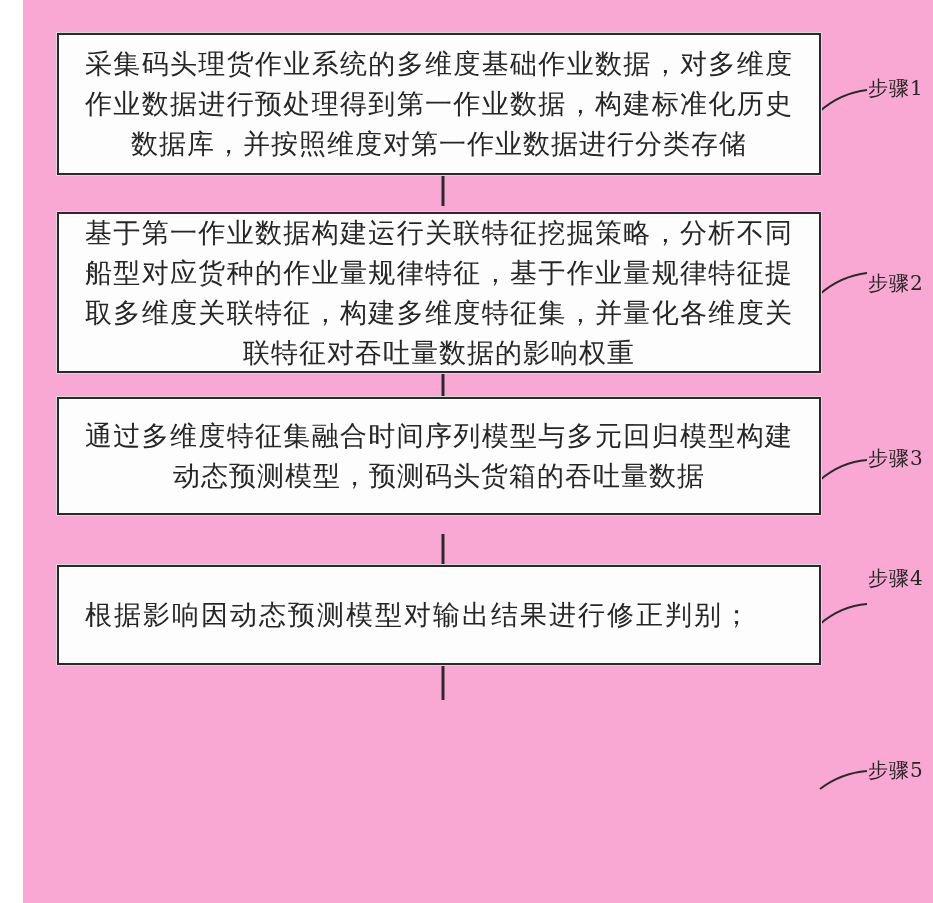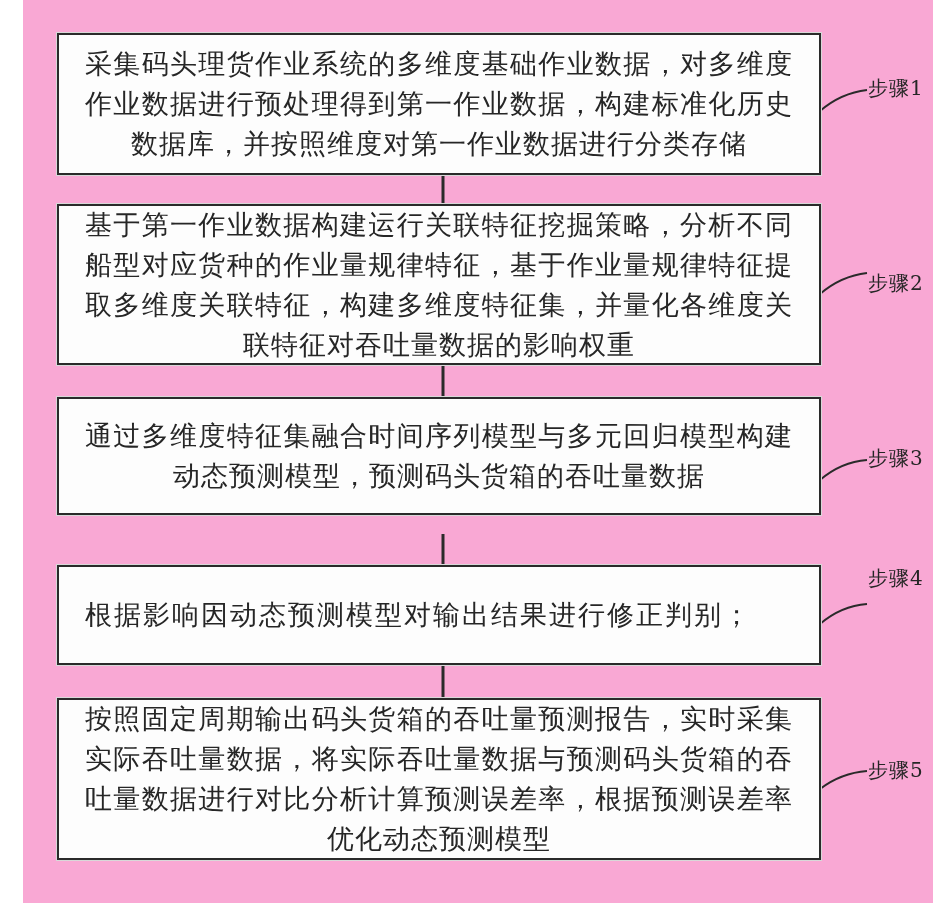--- a/index.html
+++ b/index.html
@@ -35,21 +35,21 @@
     text-align-last: center;
     text-justify: inter-character;
     letter-spacing: 1px;
   }
   .flow-box.single {
     text-align: center;
     text-align-last: left;
     letter-spacing: 2px;
   }
   #box-step-1 { top: 33px;  height: 142px; }
-  #box-step-2 { top: 204px; height: 161px; }
+  #box-step-2 { top: 212px; height: 161px; }
   #box-step-3 { top: 397px; height: 118px; }
   #box-step-4 { top: 565px; height: 100px; }
   #box-step-5 { top: 698px; height: 162px; }
 
   .step-label {
     position: absolute;
     left: 845px;
     width: 86px;
     height: 28px;
     color: #262626;
@@ -93,21 +93,20 @@
   </svg>
 
   <div class="flow-box" id="box-step-1">采集码头理货作业系统的多维度基础作业数据，对多维度作业数据进行预处理得到第一作业数据，构建标准化历史数据库，并按照维度对第一作业数据进行分类存储</div>
 
   <div class="flow-box" id="box-step-2">基于第一作业数据构建运行关联特征挖掘策略，分析不同船型对应货种的作业量规律特征，基于作业量规律特征提取多维度关联特征，构建多维度特征集，并量化各维度关联特征对吞吐量数据的影响权重</div>
 
   <div class="flow-box" id="box-step-3">通过多维度特征集融合时间序列模型与多元回归模型构建动态预测模型，预测码头货箱的吞吐量数据</div>
 
   <div class="flow-box single" id="box-step-4">根据影响因动态预测模型对输出结果进行修正判别；</div>
 
-  <div class="flow-box" id="box-step-5">按照固定周期输出码头货箱的吞吐量预测报告，实时采集实际吞吐量数据，将实际吞吐量数据与预测码头货箱的吞吐量数据进行对比分析计算预测误差率，根据预测误差率优化动态预测模型</div>
 
   <div class="step-label" id="label-step-1">步骤1</div>
 
   <div class="step-label" id="label-step-2">步骤2</div>
 
   <div class="step-label" id="label-step-3">步骤3</div>
 
   <div class="step-label" id="label-step-4">步骤4</div>
 
   <div class="step-label" id="label-step-5">步骤5</div>

